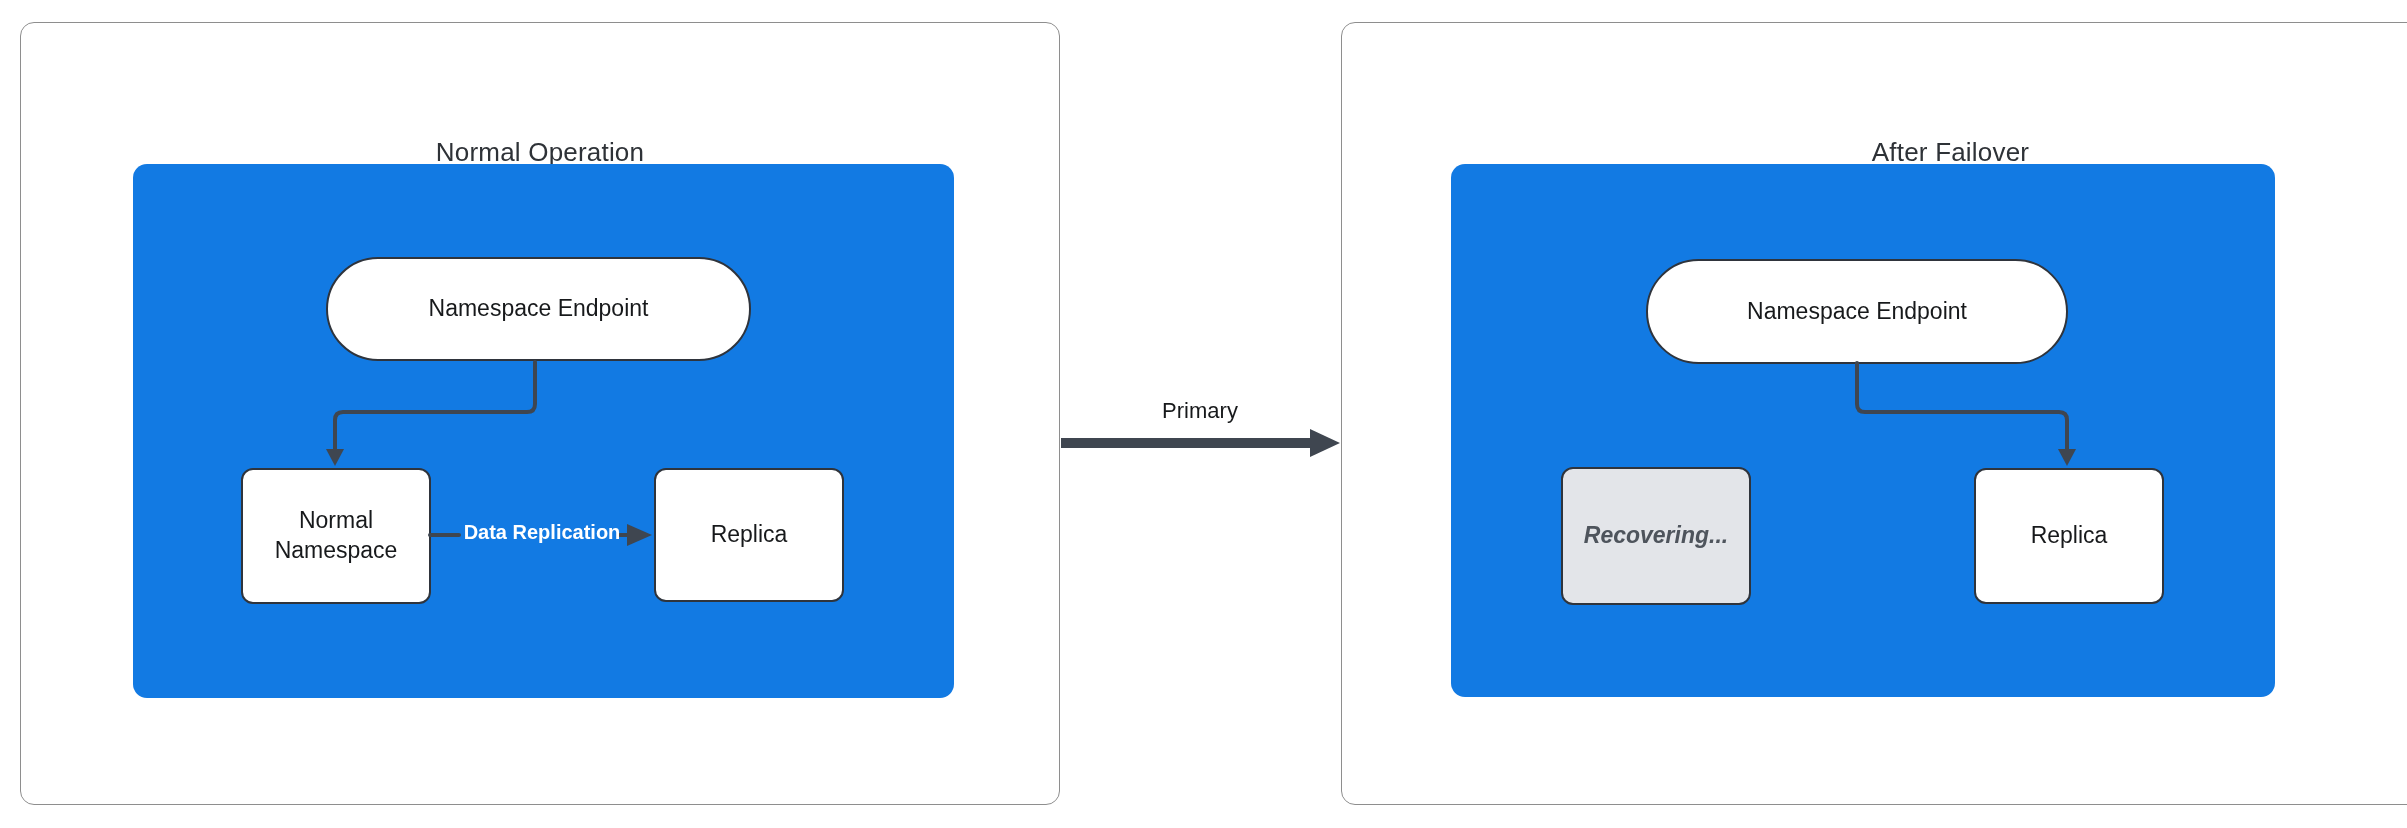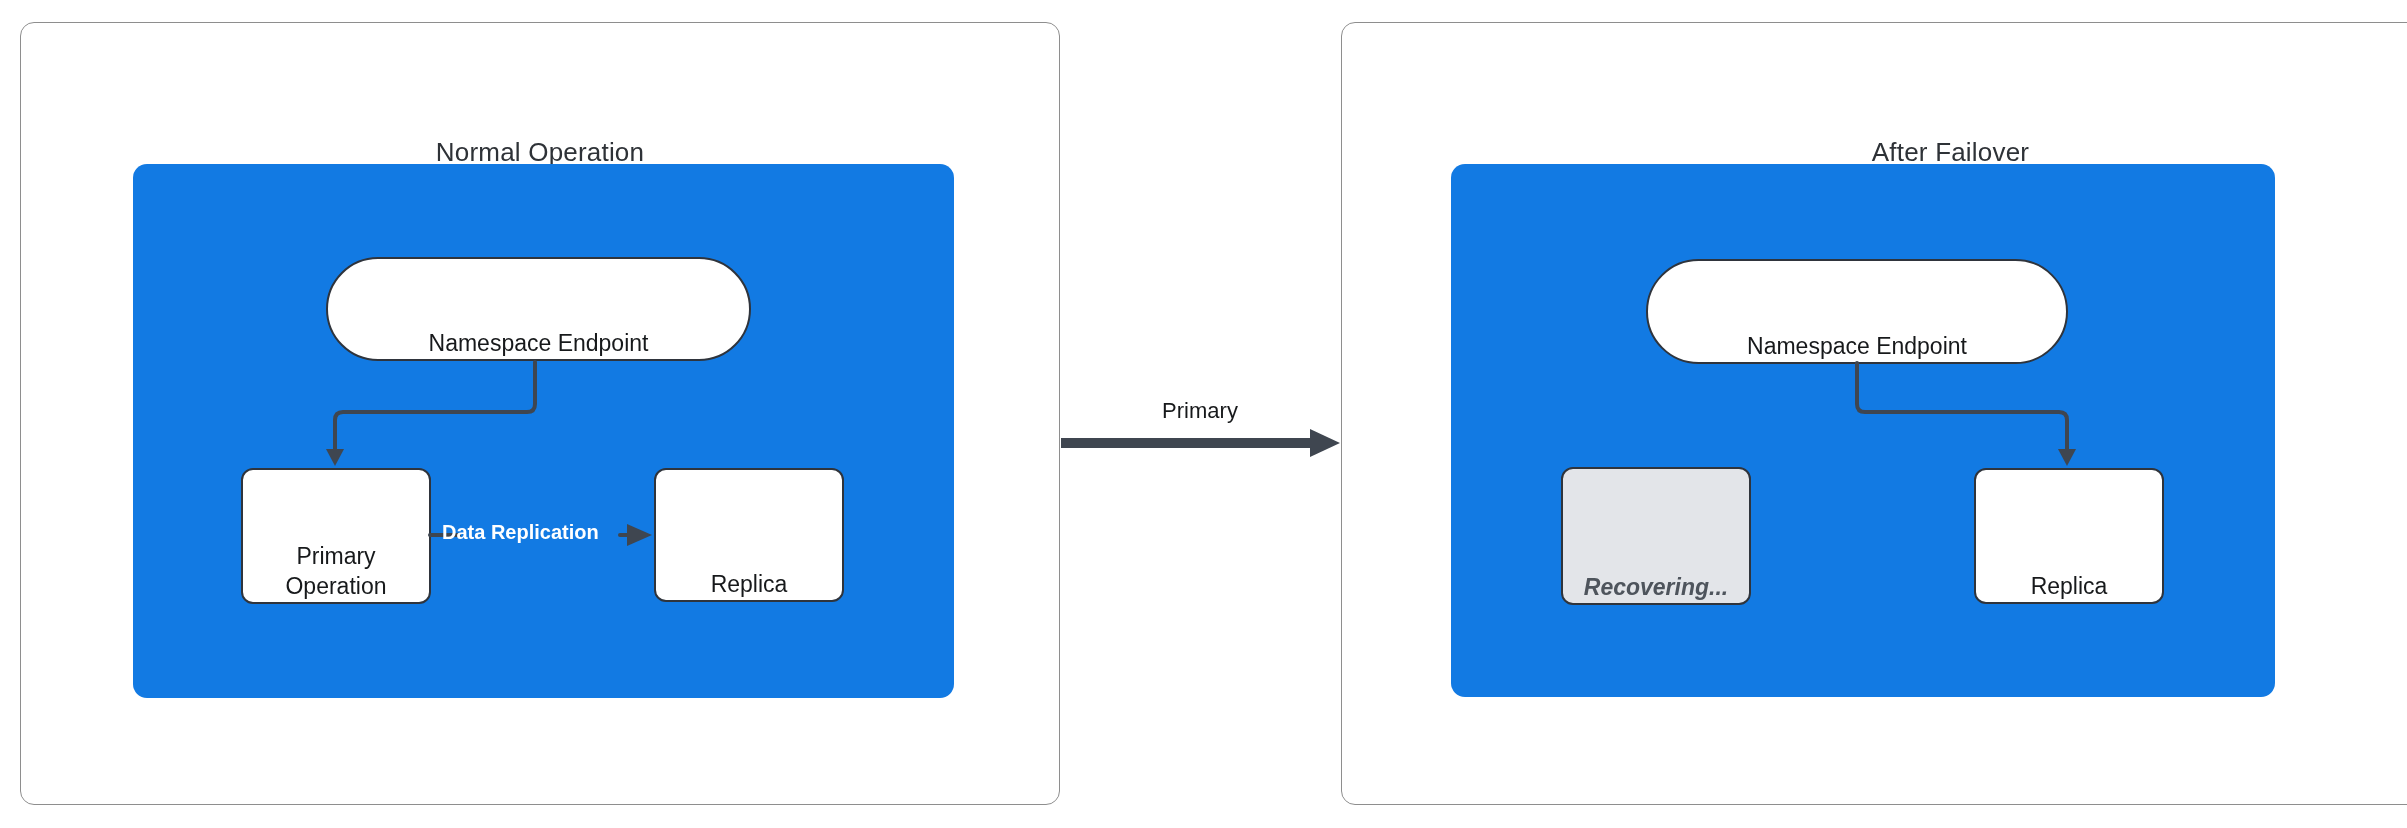--- a/index.html
+++ b/index.html
@@ -26,21 +26,21 @@
     position:absolute;
     background:var(--cluster_blue,#127AE3);
     border-radius:14px;
   }
   .node{
     position:absolute;
     background:var(--node_fill,#FFFFFF);
     border:2px solid var(--node_border,#2F343C);
     box-sizing:border-box;
     display:flex;
-    align-items:flex-end;
+    align-items:center;
     justify-content:center;
     text-align:center;
   }
   .node span{
     font-size:23px;
     color:var(--node_text,#17191B);
     line-height:1.3;
     padding:0 10px;
   }
   .pill{border-radius:999px;}
@@ -55,20 +55,21 @@
   }
   .edge{fill:none;stroke:var(--arrow,#3F4650);stroke-width:4;stroke-linecap:round;stroke-linejoin:round;}
   .edge-head{fill:var(--arrow,#3F4650);stroke:none;}
   .fat-shaft{fill:none;stroke:var(--arrow,#3F4650);stroke-width:10;stroke-linecap:butt;}
   .fat-head{fill:var(--arrow,#3F4650);stroke:none;}
 
   .edge-label{
     position:absolute;
     left:442px; top:521px;
     width:200px;
+    text-align:center;
     font-size:20px;
     font-weight:700;
     color:var(--edge_label_text,#FFFFFF);
   }
   .failover-label{
     position:absolute;
     left:1100px; top:398px;
     width:200px;
     text-align:center;
     font-size:22px;
@@ -83,21 +84,21 @@
   <section class="panel" style="left:20px;top:22px;width:1040px;height:783px">
     <div class="panel-title">Normal Operation</div>
 
     <div class="cluster" style="left:112px;top:141px;width:821px;height:534px">
 
       <div class="node pill" style="left:193px;top:93px;width:425px;height:104px">
         <span>Namespace Endpoint</span>
       </div>
 
       <div class="node rect" style="left:108px;top:304px;width:190px;height:136px">
-        <span>Primary Operation</span>
+        <span>Normal Namespace</span>
       </div>
 
       <div class="node rect" style="left:521px;top:304px;width:190px;height:134px">
         <span>Replica</span>
       </div>
     </div>
   </section>
 
   <section class="panel" style="left:1341px;top:22px;width:1219px;height:783px">
     <div class="panel-title">After Failover</div>

